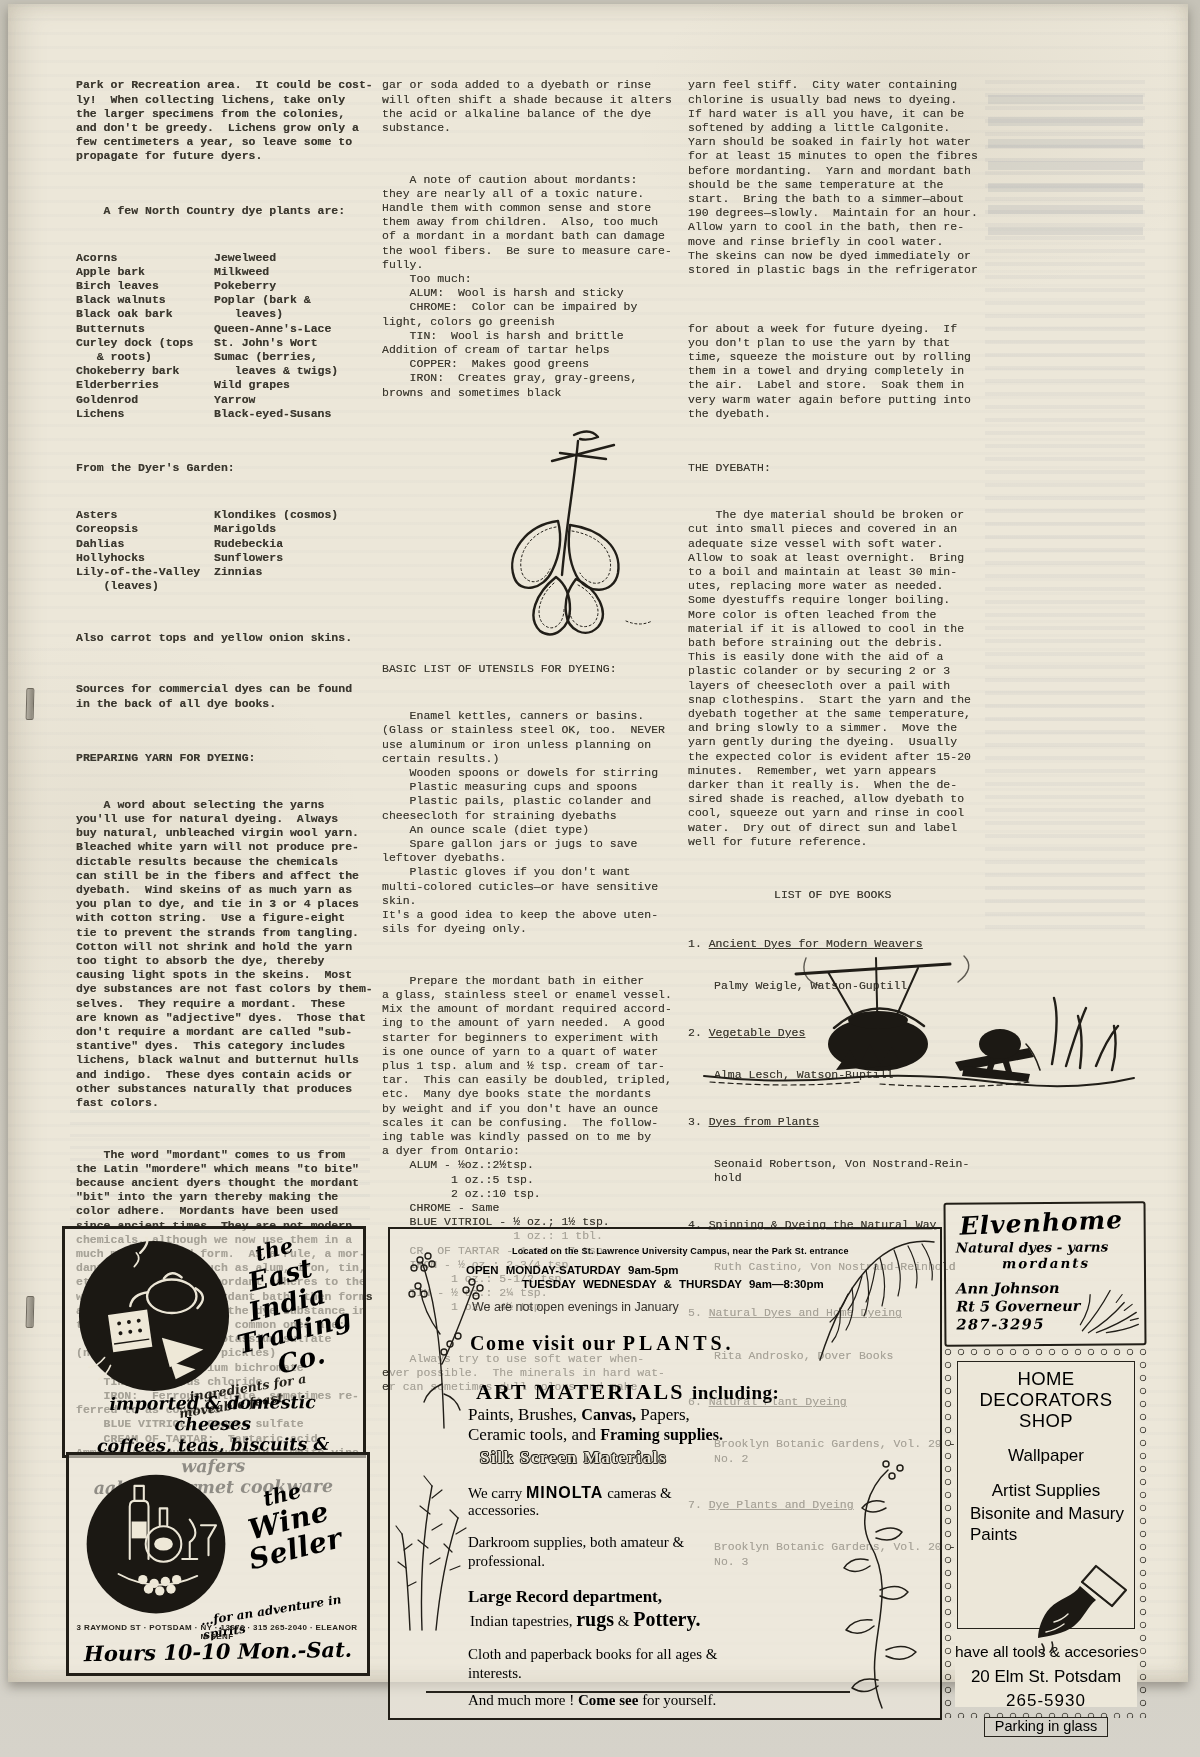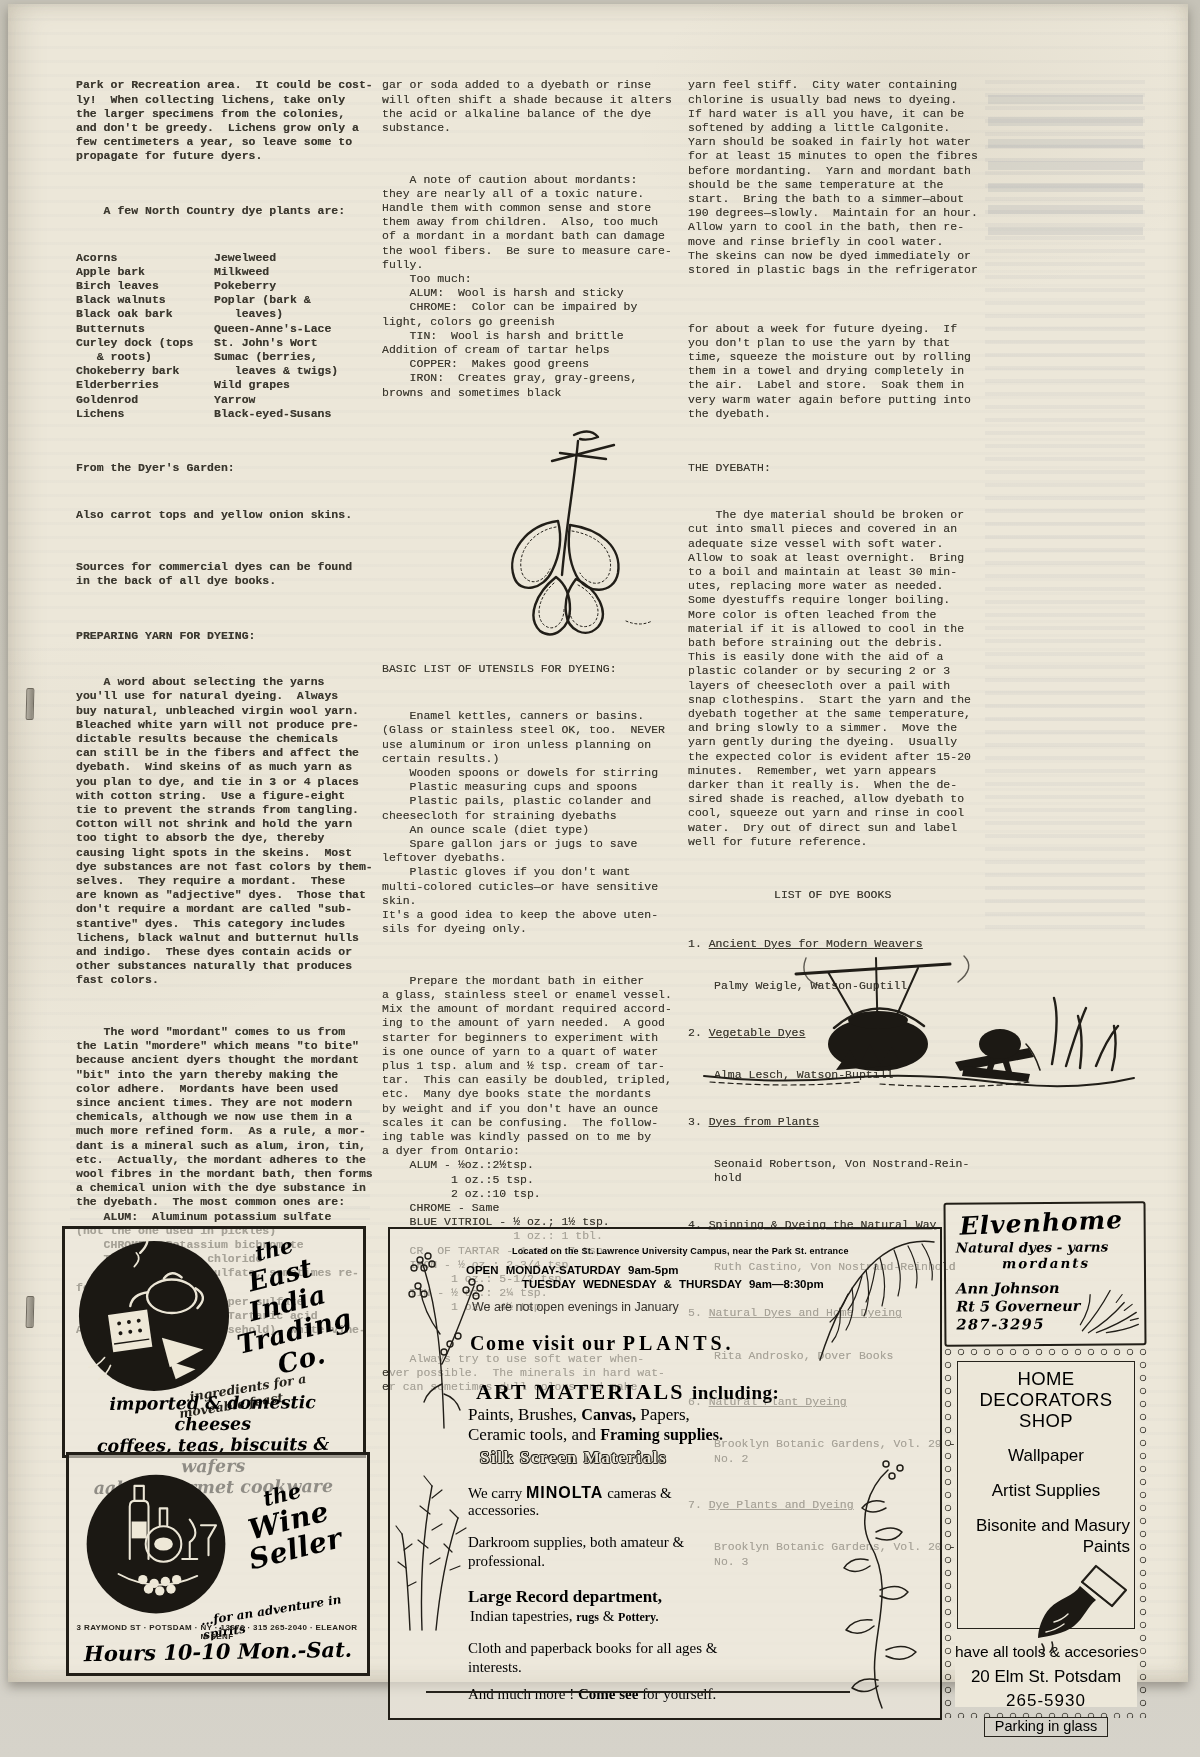--- a/index.html
+++ b/index.html
@@ -58,42 +58,42 @@
   .slu-art1{font:800 22px "Liberation Serif",serif;letter-spacing:2px;margin:24px 0 0 10px;white-space:nowrap;}
   .slu-art1 span{font-size:19px;letter-spacing:.5px;}
   .slu-art2,.slu-art3{font:400 17px/20px "Liberation Serif",serif;margin-left:2px;}
   .slu-art2 b,.slu-art3 b{font-size:16px;}
   .slu-silk{font:800 17px "Liberation Serif",serif;letter-spacing:1.5px;margin:3px 0 0 14px;color:#ece7d9;text-shadow:-1px 0 #26231c,1px 0 #26231c,0 -1px #26231c,0 1px #26231c,1px 1px #26231c,-1px -1px #26231c;}
   .slu-minolta{font:400 15px "Liberation Serif",serif;margin:16px 0 0 2px;}
   .slu-minolta b{font:800 16px "Liberation Sans",sans-serif;letter-spacing:1px;}
   .slu-line{font:400 15px/19px "Liberation Serif",serif;margin:14px 0 0 2px;}
   .slu-rec1{font:800 17px "Liberation Serif",serif;margin:16px 0 0 2px;}
   .slu-rec2{font:400 15px "Liberation Serif",serif;margin:1px 0 0 4px;}
-  .slu-rec2 b{font-size:12px;}
+  .slu-rec2 b{font-size:20px;}
   .slu-more b{font-weight:800;}
   .slu-rule{position:absolute;left:36px;top:462px;width:424px;height:2px;background:#26231c;}
 
   
   #elven-box{position:absolute;left:944px;top:1202px;width:198px;height:140px;border:2.5px solid #211e17;border-radius:3px;transform:rotate(-.4deg);background:rgba(238,233,221,.55);}
   .elv-name{font:italic 800 25px "DejaVu Serif",serif;margin:4px 0 0 14px;transform:rotate(-2deg);letter-spacing:1px;}
   .elv-l1{font:italic 700 13.5px "DejaVu Serif",serif;margin:2px 0 0 10px;}
   .elv-l2{font:italic 700 13.5px "DejaVu Serif",serif;margin:0 0 0 56px;letter-spacing:2px;}
   .elv-contact{font:italic 700 14.5px/18px "DejaVu Serif",serif;margin:8px 0 0 10px;}
   .elv-phone{letter-spacing:1.5px;}
 
   
   #hd-box{position:absolute;left:942px;top:1346px;width:208px;height:372px;padding:13px;box-sizing:border-box;
     background:
       radial-gradient(circle at 6px 6px,rgba(33,30,23,0) 2px,rgba(33,30,23,.8) 2.7px,rgba(33,30,23,0) 3.6px) 0 0/13px 13px,
       radial-gradient(circle at 0px 0px,rgba(33,30,23,0) 2px,rgba(33,30,23,.5) 2.6px,rgba(33,30,23,0) 3.4px) 6px 6px/13px 13px;}
   #hd-inner{position:relative;width:100%;height:100%;background:#ece7d9;text-align:center;}
   #hd-frame{border:1.5px solid #26231c;margin:2px;padding:6px 4px 2px 4px;height:268px;box-sizing:border-box;position:relative;}
   .hd-title{font:400 18.5px/21px "Liberation Sans",sans-serif;letter-spacing:.4px;}
   .hd-item{font:400 17px "Liberation Sans",sans-serif;margin-top:15px;}
-  .hd-paints{text-align:right;margin:14px 0 0 8px;font:400 17px/21px "Liberation Sans",sans-serif;}
+  .hd-paints{text-align:left;margin:2px 0 0 8px;font:400 17px/21px "Liberation Sans",sans-serif;}
   .hd-brush{position:absolute;right:-2px;bottom:-28px;}
   .hd-tools{font:400 15.5px "Liberation Sans",sans-serif;margin-top:14px;white-space:nowrap;}
   .hd-addr{font:400 17px "Liberation Sans",sans-serif;margin-top:6px;}
   .hd-phone{font:400 17px "Liberation Sans",sans-serif;letter-spacing:1px;margin-top:4px;}
   .hd-park{display:inline-block;border:1.5px solid #26231c;padding:0 10px 2px 10px;font:400 14.5px "Liberation Sans",sans-serif;margin-top:6px;}
 
   .abs{position:absolute;}
 </style>
 </head>
 <body>
@@ -120,20 +120,26 @@
 Black walnuts       Poplar (bark &amp;
 Black oak bark         leaves)
 Butternuts          Queen-Anne's-Lace
 Curley dock (tops   St. John's Wort
    &amp; roots)         Sumac (berries,
 Chokeberry bark        leaves &amp; twigs)
 Elderberries        Wild grapes
 Goldenrod           Yarrow
 Lichens             Black-eyed-Susans</div>
     <div class="hd">From the Dyer's Garden:</div>
+    <div class="par">Asters              Klondikes (cosmos)
+Coreopsis           Marigolds
+Dahlias             Rudebeckia
+Hollyhocks          Sunflowers
+Lily-of-the-Valley  Zinnias
+    (leaves)</div>
     <div class="par">Also carrot tops and yellow onion skins.</div>
     <div class="par">Sources for commercial dyes can be found
 in the back of all dye books.</div>
     <div class="hd">PREPARING YARN FOR DYEING:</div>
     <div class="par">    A word about selecting the yarns
 you'll use for natural dyeing.  Always
 buy natural, unbleached virgin wool yarn.
 Bleached white yarn will not produce pre-
 dictable results because the chemicals
 can still be in the fibers and affect the

